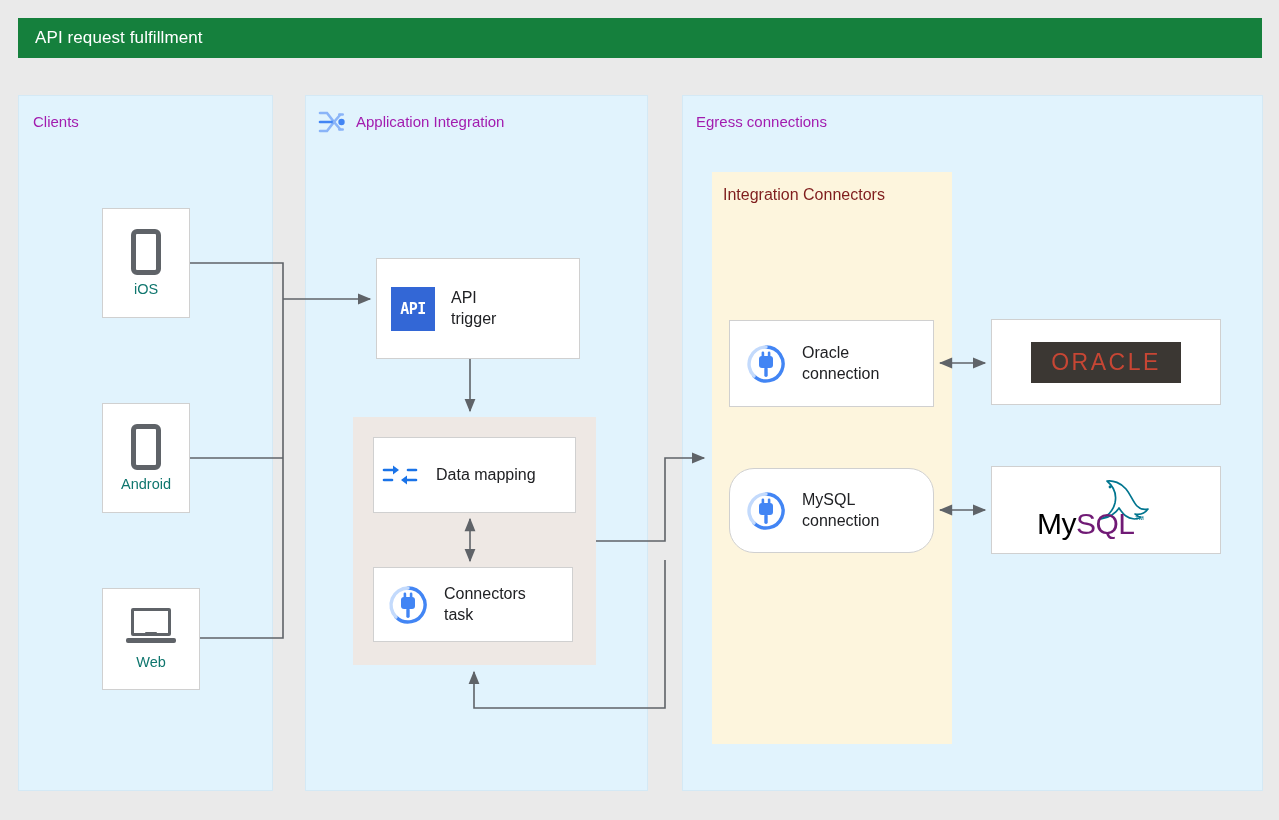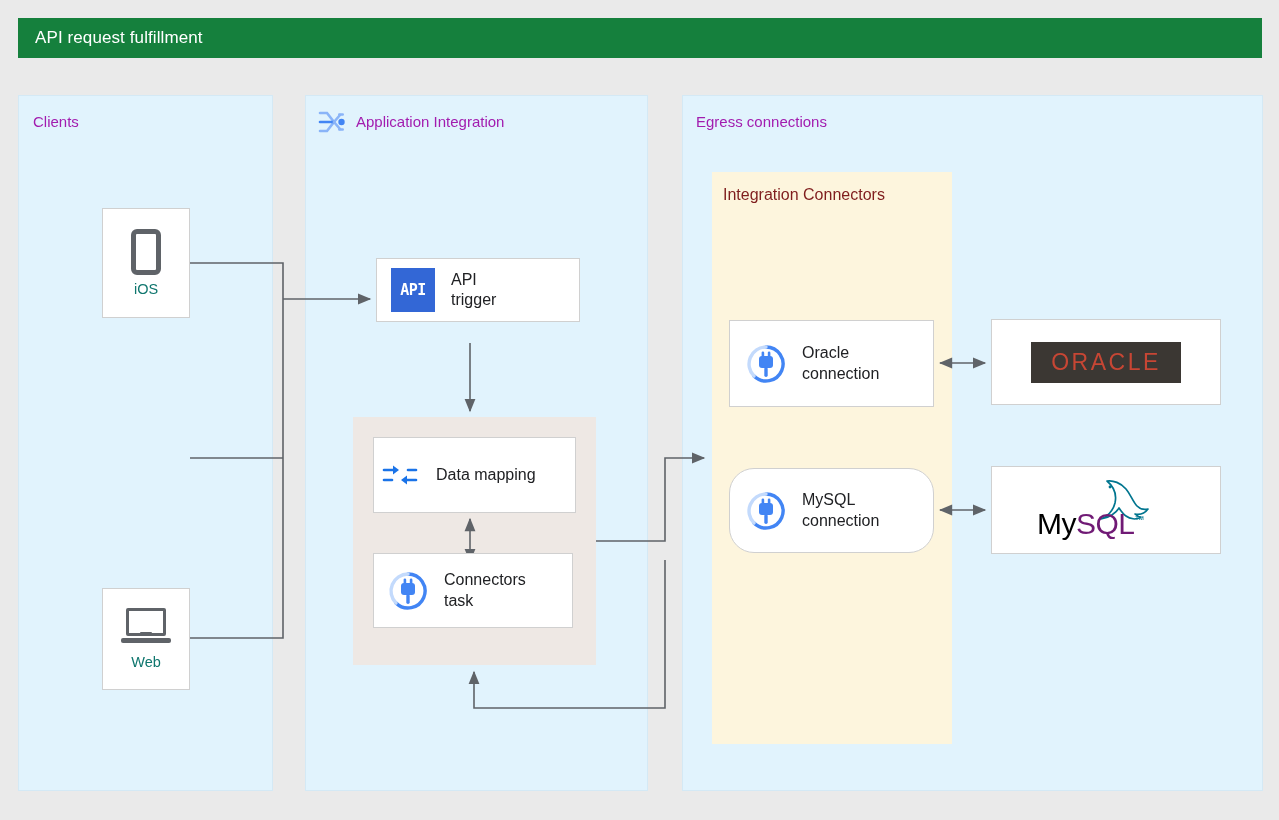--- a/index.html
+++ b/index.html
@@ -91,21 +91,21 @@
   .card-col { flex-direction: column; justify-content: center; }
   .card-label {
     font-size: 16px;
     color: #202124;
     line-height: 1.28;
   }
 
   
   #card-ios     { left: 102px; top: 208px; width: 88px; height: 110px; }
   #card-android { left: 102px; top: 403px; width: 88px; height: 110px; }
-  #card-web     { left: 102px; top: 588px; width: 88px; height: 102px; }
+  #card-web     { left: 102px; top: 588px; width: 98px; height: 102px; }
   .device-caption {
     font-size: 14.5px;
     color: #0f766e;
     margin-top: 6px;
   }
 
   
   .phone-icon {
     width: 30px; height: 46px;
     border: 5px solid #5f6368;
@@ -130,23 +130,23 @@
     border-radius: 2px;
   }
   .laptop-notch {
     position: absolute; left: 19px; top: 24px;
     width: 12px; height: 4px;
     background: #5f6368;
     border-radius: 1px;
   }
 
   
-  #card-api-trigger { left: 376px; top: 258px;  width: 204px; height: 64px;  padding-left: 14px; }
+  #card-api-trigger { left: 376px; top: 258px;  width: 204px; height: 101px;  padding-left: 14px; }
   #card-datamapping { left: 373px; top: 437px;  width: 203px; height: 76px;  padding-left: 6px; }
-  #card-connectors  { left: 373px; top: 553px;  width: 200px; height: 75px;  padding-left: 14px; }
+  #card-connectors  { left: 373px; top: 567px;  width: 200px; height: 75px;  padding-left: 14px; }
   #card-oracle-conn { left: 729px; top: 320px;  width: 205px; height: 87px;  padding-left: 16px; }
   #card-mysql-conn  { left: 729px; top: 468px;  width: 205px; height: 85px;  padding-left: 16px; border-radius: 25px; }
 
   .api-badge {
     width: 44px; height: 44px;
     background: #3367d6;
     display: flex; align-items: center; justify-content: center;
     flex: none;
   }
   .api-badge span {
@@ -252,20 +252,24 @@
 
       <path d="M940,510 L985,510" marker-end="url(#arrow)" marker-start="url(#arrowStart)"></path>
     </g>
   </svg>
 
   <div class="card card-col" id="card-ios">
     <div class="phone-icon"></div>
     <div class="device-caption">iOS</div>
   </div>
 
+  <div class="card card-col" id="card-android">
+    <div class="phone-icon"></div>
+    <div class="device-caption">Android</div>
+  </div>
 
   <div class="card card-col" id="card-web">
     <div class="laptop-icon">
       <div class="laptop-screen"></div>
       <div class="laptop-notch"></div>
       <div class="laptop-base"></div>
     </div>
     <div class="device-caption">Web</div>
   </div>
 

